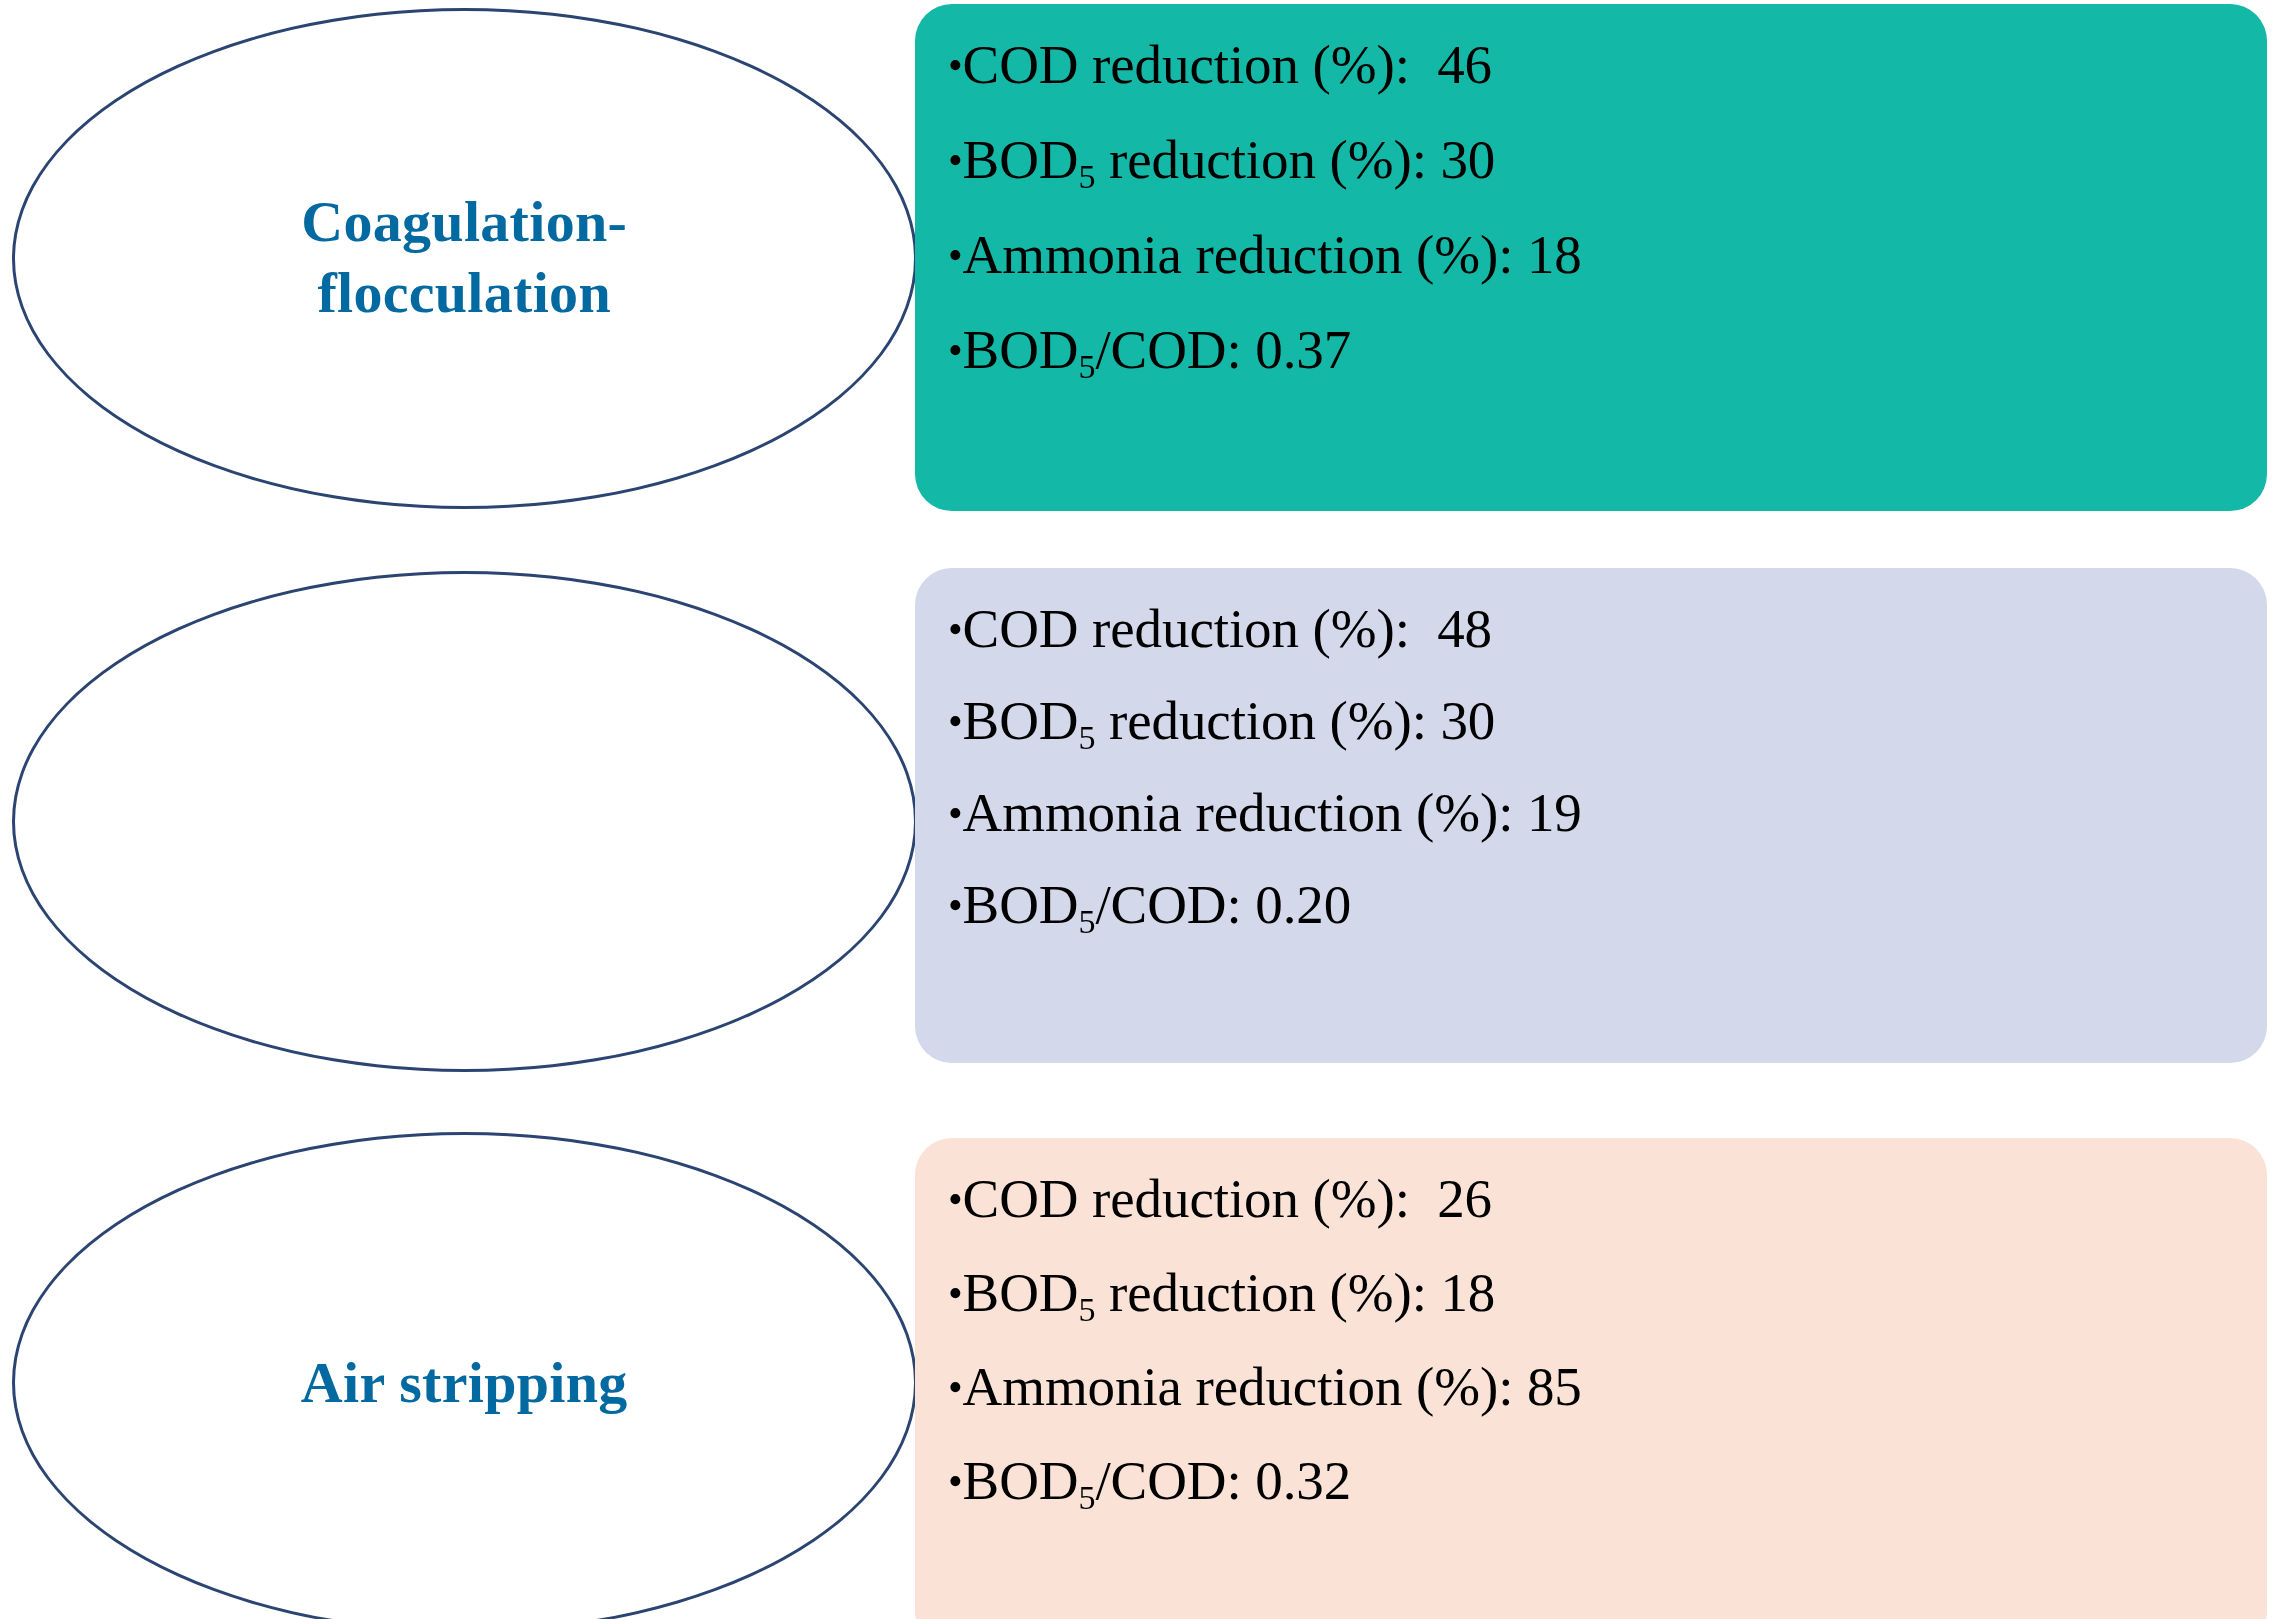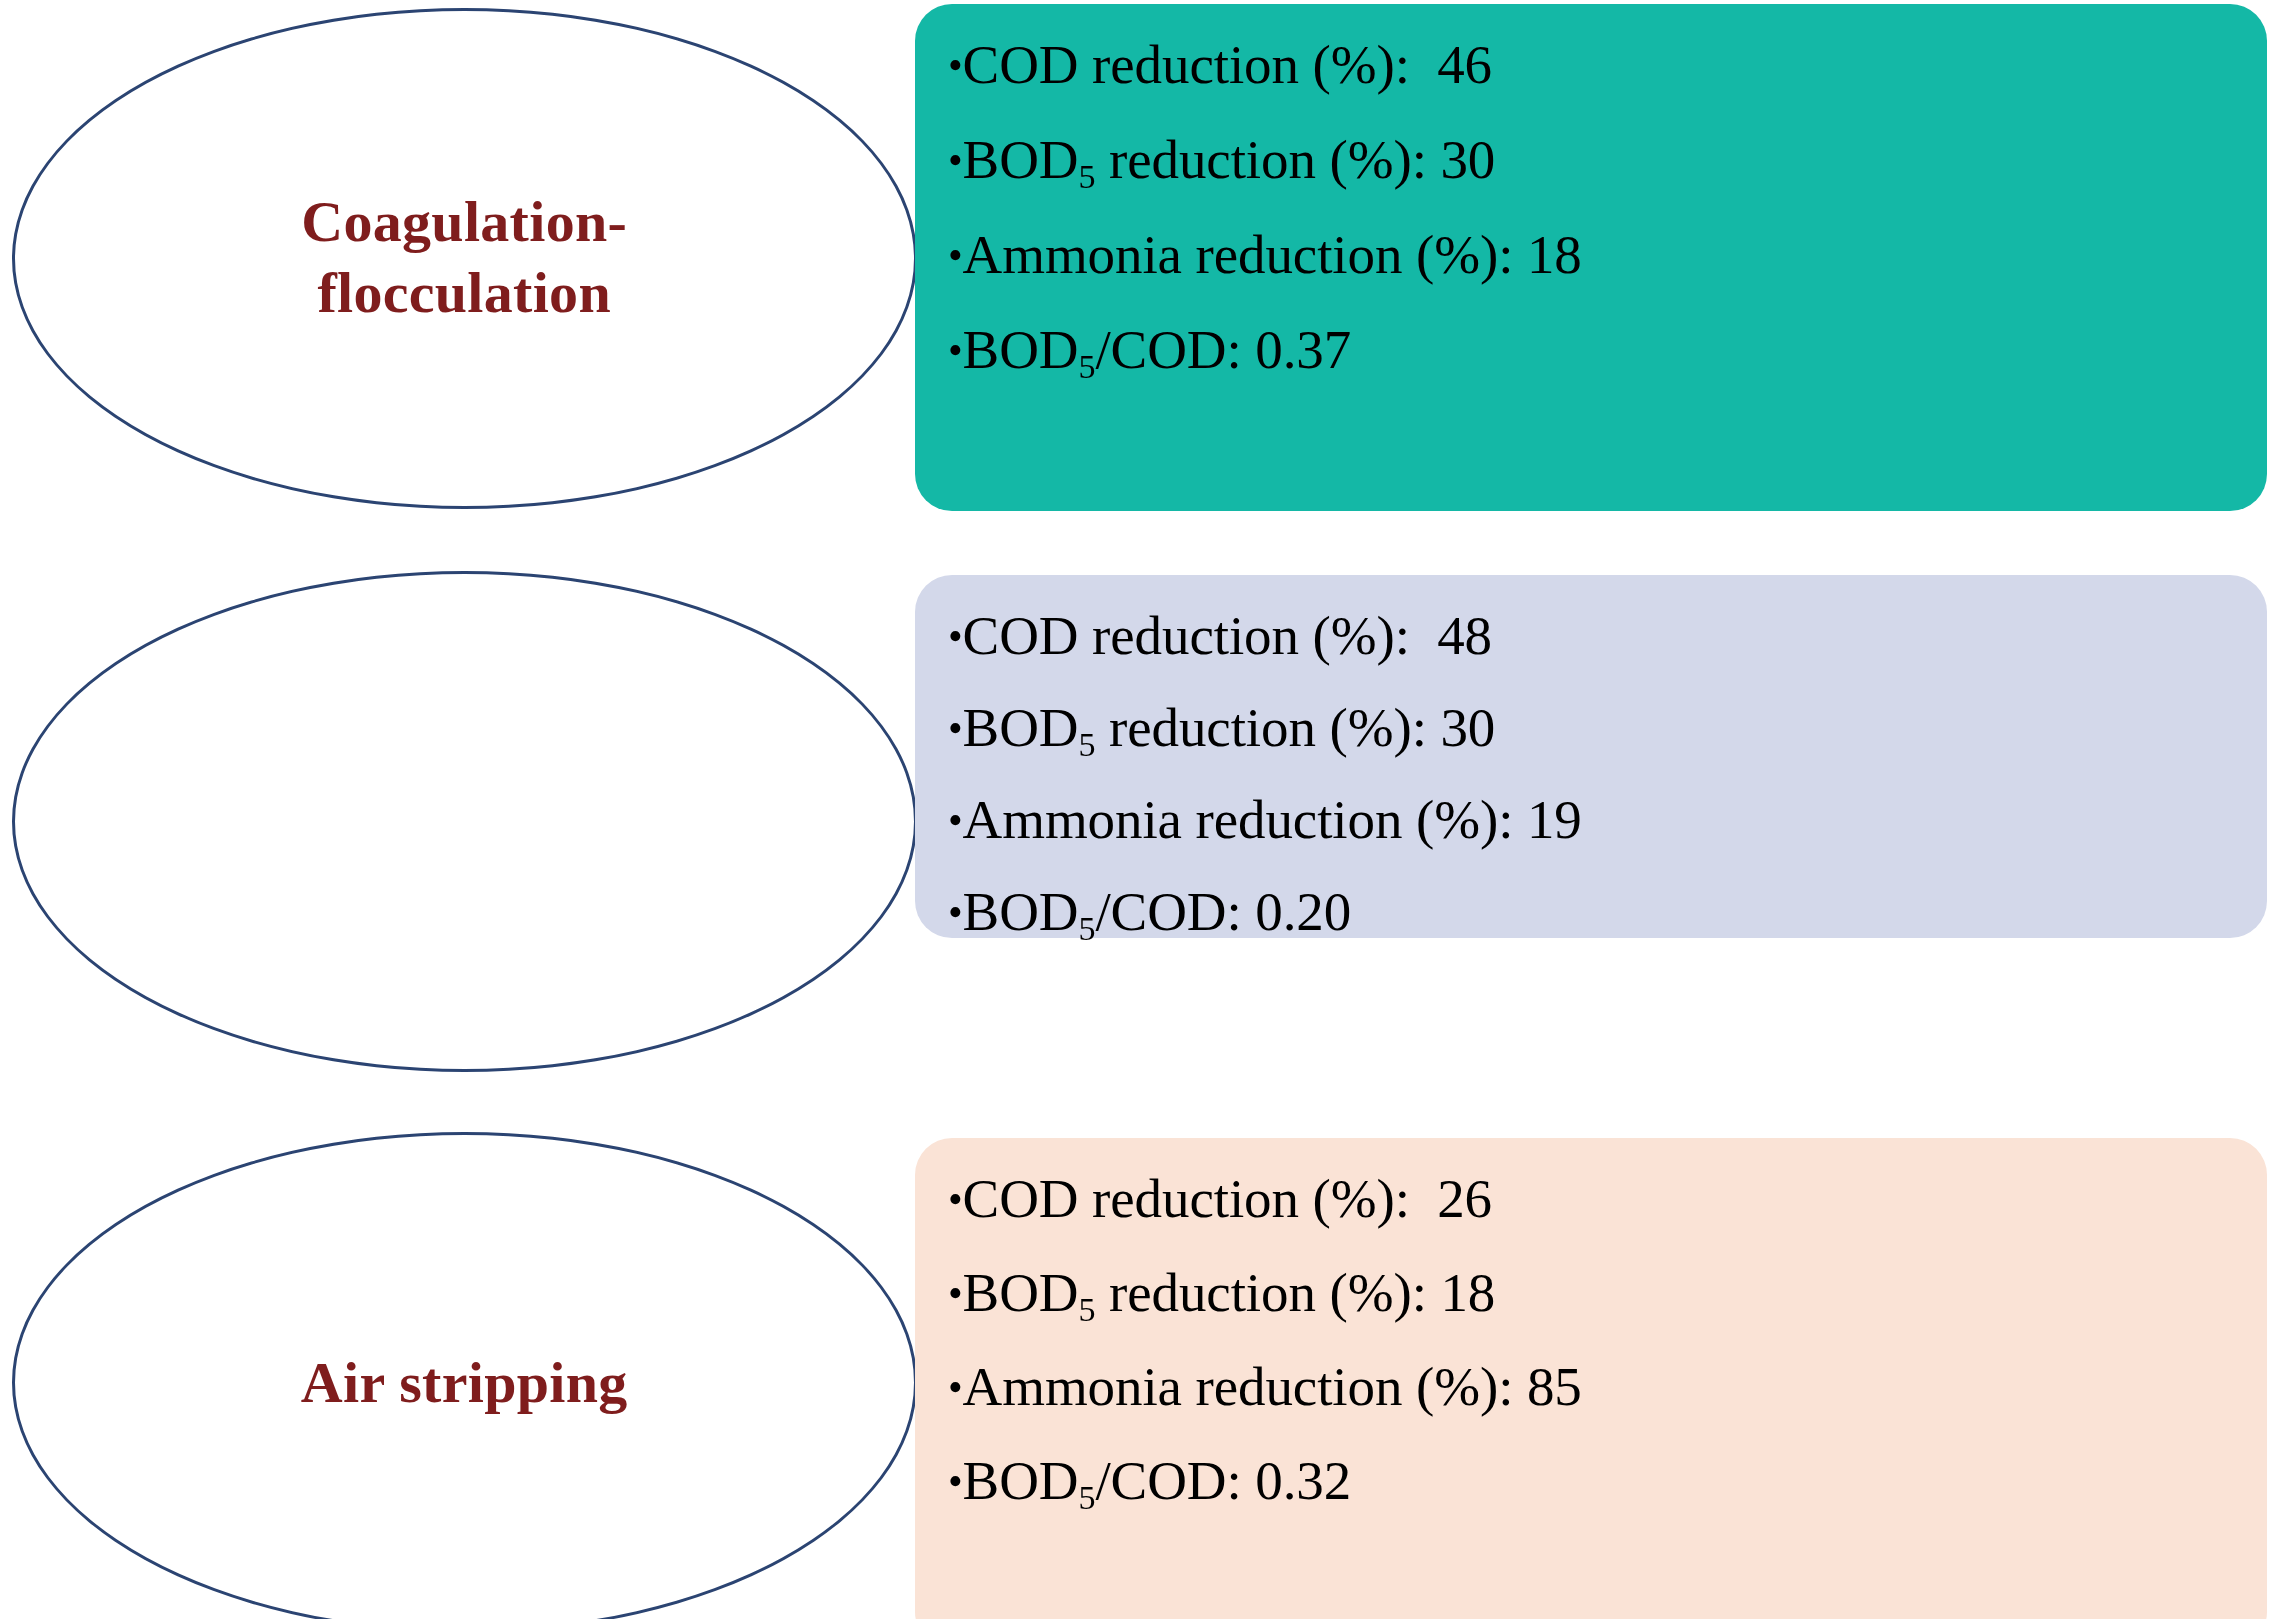--- a/index.html
+++ b/index.html
@@ -55,38 +55,38 @@
   .ellipse-label {
     position: absolute;
     left: 0;
     right: 0;
     top: 50%;
     transform: translateY(-50%);
     text-align: center;
     font-weight: bold;
     font-size: 58px;
     line-height: 1.22;
-    color: #7f1d1d;
+    color: #0369a1;
     letter-spacing: 0.3px;
     padding: 0 138px;
     box-sizing: border-box;
     white-space: pre-line;
   }
 
   
   .infobox {
     position: absolute;
     left: 915px;
     width: 1352px;
     border-radius: 37px;
     box-sizing: border-box;
     padding: 33px 21px 27px 33px;
   }
   .row-1 .infobox { top: 4.3px;  height: 507px; }
-  .row-2 .infobox { top: 8px;  height: 363px; }
+  .row-2 .infobox { top: 1px;  height: 495px; }
   .row-3 .infobox { top: 22.4px; height: 511px; }
 
   .bullet-list {
     list-style: none;
     margin: 0;
     padding: 0;
   }
   .bullet-list li {
     display: block;
     font-size: 55px;

